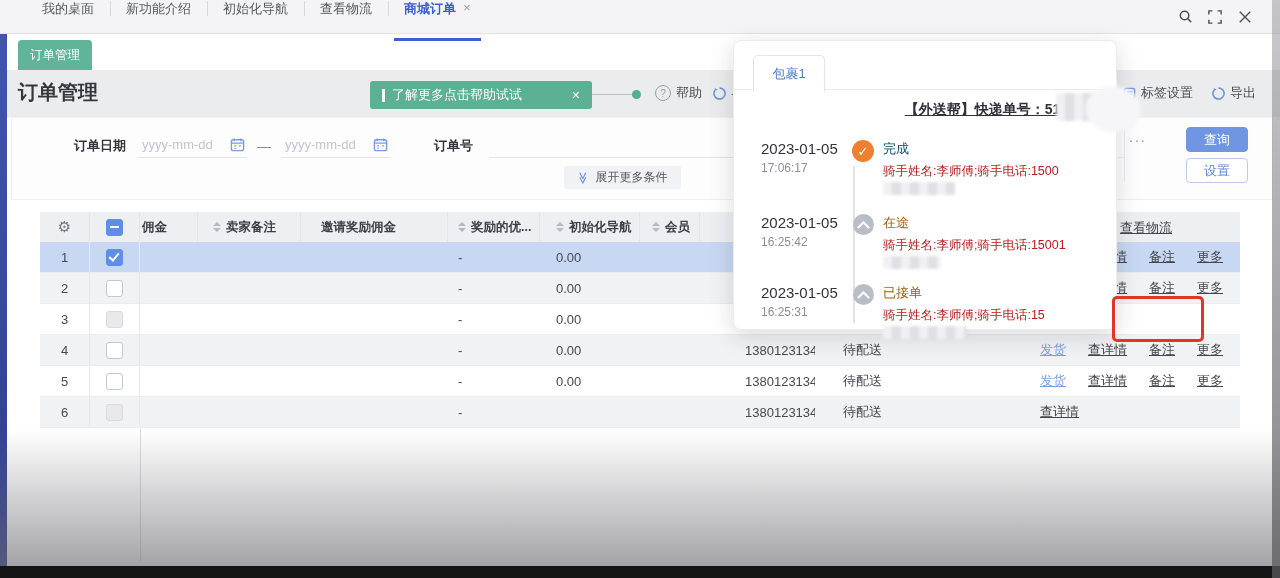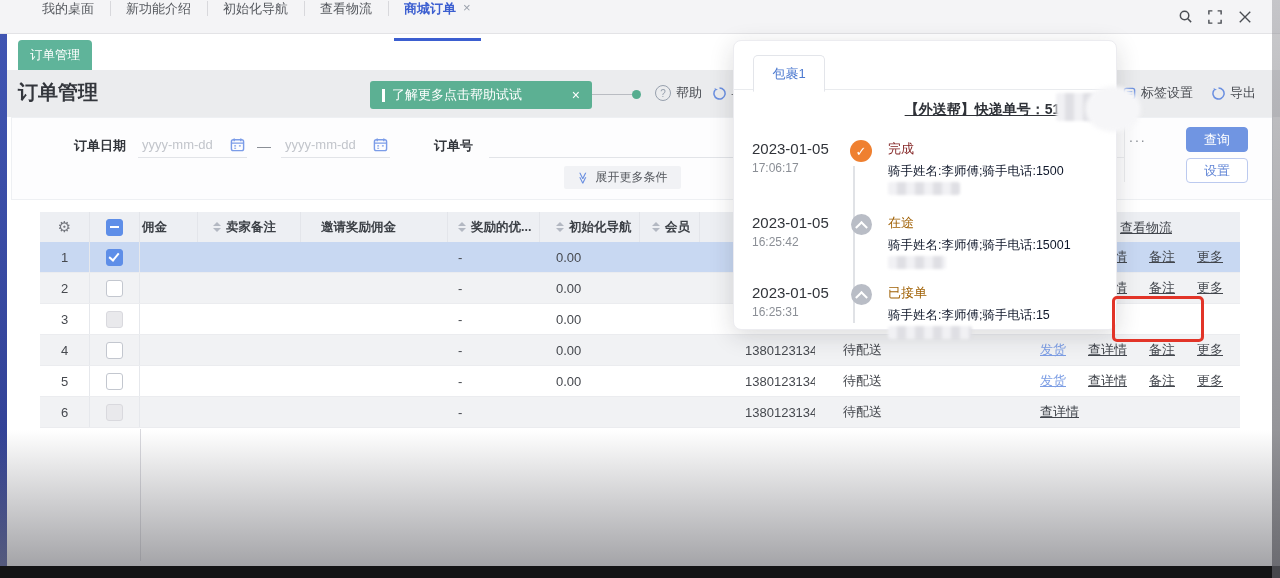--- a/index.html
+++ b/index.html
@@ -108,31 +108,31 @@
   .pkg-line{position:absolute;left:0;top:48px;width:100%;height:1px;background:#e9ebee;z-index:1;}
   .track-line{position:absolute;right:48px;top:60px;font-size:14px;font-weight:bold;color:#2f3238;
               text-decoration:underline;white-space:nowrap;}
   .censor{display:inline-block;border-radius:3px;filter:blur(1.6px);
           background:repeating-linear-gradient(90deg,#f1f1f4 0 9px,#dfdfe4 9px 18px);}
   .censor.big{position:absolute;right:8px;top:52px;width:52px;height:28px;}
   .blob{position:absolute;left:1085px;top:86px;width:56px;height:46px;border-radius:50%;
         background:#f6f6f8;filter:blur(2px);z-index:51;}
   .tl{position:absolute;left:18px;top:95px;right:12px;bottom:6px;}
   .tl-rail{position:absolute;left:101px;top:30px;width:2px;height:157px;background:#e0e2e6;}
-  .tl-item{position:absolute;left:0;right:0;display:grid;grid-template-columns:82px 40px auto;gap:7px;}
+  .tl-item{position:absolute;left:9px;right:0;display:grid;grid-template-columns:82px 40px auto;}
   .tl-date{font-size:15px;font-weight:500;color:#31343a;}
   .tl-time{font-size:12px;color:#8b8f96;margin-top:4px;}
   .tl-ic{display:flex;justify-content:center;}
   .circle{width:22px;height:22px;border-radius:50%;display:flex;align-items:center;justify-content:center;position:relative;z-index:1;}
   .circle.check{background:#ef8030;color:#fff;font-size:13px;font-weight:bold;}
   .circle.chev{background:#b9bdc6;width:21px;height:21px;}
   .chev-up{width:7px;height:7px;border-top:2px solid #fff;border-left:2px solid #fff;transform:rotate(45deg) translate(2px,2px);}
   .tl-status{font-size:13px;font-weight:500;color:#a16207;}
-  .tl-status.done{color:#7f1d1d;}
-  .tl-detail{font-size:12.5px;color:#0f172a;margin-top:5px;}
+  .tl-status.done{color:#0c4a6e;}
+  .tl-detail{font-size:12.5px;color:#b91c1c;margin-top:5px;}
   .tl-detail .censor{height:13px;transform:translateY(2px);}
 
   
   .red-box{position:absolute;left:1112px;top:296px;width:86px;height:40px;border:3px solid #e23428;
            border-radius:5px;z-index:60;pointer-events:none;}
 </style>
 </head>
 <body>
 
 <div id="stage">

